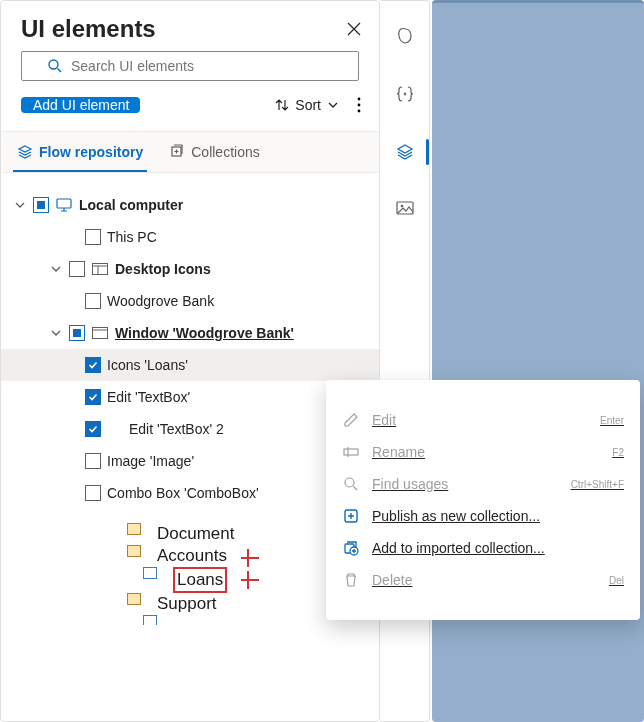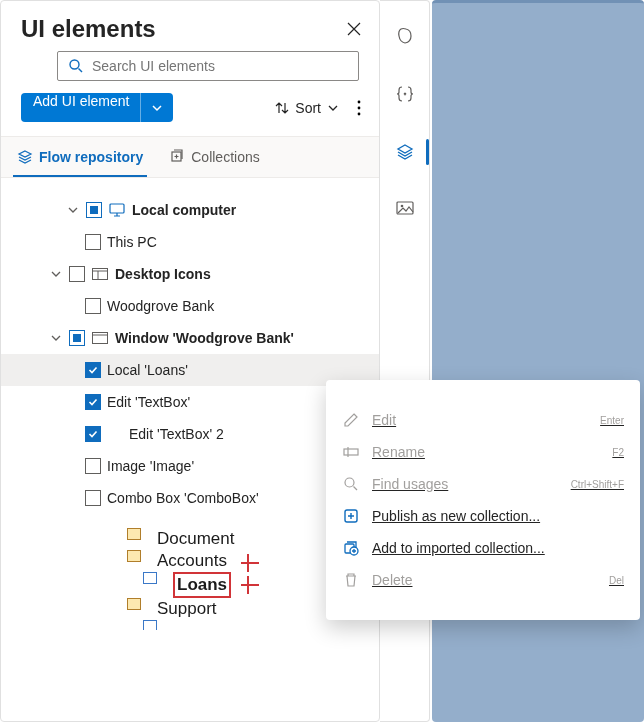--- a/index.html
+++ b/index.html
@@ -3,24 +3,24 @@
 <meta charset="utf-8">
 <style>
   * { box-sizing: border-box; margin: 0; padding: 0; }
   body { font-family: "Segoe UI", -apple-system, sans-serif; font-size: 14px; color: #242424; background: #fff; width: 644px; height: 722px; overflow: hidden; position: relative; }
   .app { display: flex; width: 100%; height: 100%; }
   .main-panel { width: 380px; border: 1px solid #e0e0e0; border-radius: 4px; display: flex; flex-direction: column; position: relative; }
   .header { display: flex; align-items: center; justify-content: space-between; padding: 14px 14px 8px 20px; }
   .header h1 { font-size: 24px; font-weight: 600; }
   .close-btn { background: none; border: none; cursor: pointer; padding: 4px; color: #242424; }
   .search-wrap { padding: 0 20px 12px 20px; }
-  .search { display: flex; align-items: center; border: 1px solid #8a8886; border-radius: 2px; padding: 6px 10px; gap: 8px; margin-left: 36px; }
+  .search { display: flex; align-items: center; border: 1px solid #8a8886; border-radius: 2px; padding: 6px 25px; gap: 8px; }
   .search input { border: none; outline: none; flex: 1; font-size: 14px; color: #605e5c; background: transparent; }
   .toolbar { display: flex; align-items: center; justify-content: space-between; padding: 0 14px 14px 20px; }
-  .add-btn { display: flex; align-items: flex-start; background: #0078d4; color: #fff; border: none; border-radius: 4px; height: 29px; cursor: pointer; font-size: 14px; }
+  .add-btn { display: flex; align-items: center; background: #0078d4; color: #fff; border: none; border-radius: 4px; height: 16px; cursor: pointer; font-size: 14px; flex-direction: column; }
   .add-btn .label { padding: 0 10px 0 12px; }
   .add-btn .split { border-left: 1px solid rgba(255,255,255,0.4); padding: 0 10px; display: flex; align-items: center; height: 100%; }
   .tool-right { display: flex; align-items: center; gap: 14px; }
   .sort-btn { display: flex; align-items: center; gap: 6px; background: none; border: none; cursor: pointer; color: #242424; font-size: 14px; }
   .more-btn { background: none; border: none; cursor: pointer; color: #242424; padding: 4px; }
   .tabs-area { background: #faf9f8; border-top: 1px solid #edebe9; border-bottom: 1px solid #edebe9; display: flex; align-items: center; padding: 0 12px; gap: 18px; }
   .tab { display: flex; align-items: center; gap: 6px; padding: 12px 4px 10px 4px; border-bottom: 2px solid transparent; cursor: pointer; color: #605e5c; }
   .tab.active { color: #0f6cbd; border-bottom-color: #0f6cbd; font-weight: 600; }
   .tree { flex: 1; overflow-y: auto; padding: 16px 0 8px 0; position: relative; }
   .tree-row { display: flex; align-items: center; gap: 6px; height: 32px; padding-right: 8px; cursor: default; }
@@ -30,21 +30,21 @@
   .cb.indet { border-color: #0f6cbd; }
   .cb.indet .dot { width: 8px; height: 8px; background: #0f6cbd; }
   .cb.checked { background: #0f6cbd; border-color: #0f6cbd; }
   .ticon { width: 18px; display: flex; justify-content: center; color: #605e5c; }
   .tree-label { flex: 1; white-space: nowrap; overflow: hidden; text-overflow: ellipsis; }
   .bold { font-weight: 600; }
   .scrollthumb { position: absolute; right: 2px; top: 226px; width: 4px; height: 110px; background: #c8c6c4; border-radius: 2px; }
   .preview { margin: 10px auto 16px auto; width: 130px; padding: 4px 0; display: flex; flex-direction: column; align-items: stretch; font-family: "Segoe UI", sans-serif; font-size: 17px; line-height: 22px; color: #1b1b1b; }
   .prow { display: flex; gap: 16px; padding-left: 2px; }
   .prow .pic { width: 14px; height: 12px; border: 1px solid #b07e2b; background: #fde9b0; }
-  .prow.sub { padding-left: 18px; font-weight: bold; }
+  .prow.sub { padding-left: 18px; }
   .prow.sub .pic { border: 1px solid #3a78c7; background: #fff; }
   .loans-box { border: 2px solid #d13438; padding: 0 2px; position: relative; }
   .context-menu { position: absolute; left: 326px; top: 380px; width: 314px; background: #fff; border-radius: 4px; box-shadow: 0 8px 22px rgba(0,0,0,0.2); padding: 24px 0; z-index: 20; text-decoration: underline; }
   .menu-item { display: flex; align-items: center; padding: 8px 16px; gap: 12px; color: #242424; cursor: pointer; }
   .menu-item.disabled { color: #a19f9d; cursor: default; }
   .menu-item .micon { width: 18px; display: flex; justify-content: center; }
   .menu-item .mlabel { flex: 1; }
   .menu-item .mshort { color: inherit; font-size: 10px; }
   .sidebar { width: 50px; border: 1px solid #e0e0e0; border-left: none; border-radius: 0 4px 4px 0; display: flex; flex-direction: column; align-items: center; padding-top: 20px; gap: 28px; position: relative; }
   .side-btn { width: 100%; display: flex; justify-content: center; padding: 6px 0; color: #605e5c; cursor: pointer; position: relative; }
@@ -119,21 +119,21 @@
             <path d="M5 1 H13 V10" stroke="currentColor" stroke-width="1.2" fill="none"></path>
             <path d="M5.5 7.5 H9.5 M7.5 5.5 V9.5" stroke="currentColor" stroke-width="1.2"></path>
           </svg>
         <span>Collections</span>
       </div>
     </div>
 
     <div class="tree">
       <div class="scrollthumb"></div>
 
-      <div class="tree-row" style="padding-left:20px;margin-left:45px;">
+      <div class="tree-row" style="padding-left:12px;">
         <span class="chev">
             <svg width="10" height="10" viewBox="0 0 10 10">
               <path d="M1 3 L5 7 L9 3" stroke="currentColor" stroke-width="1.3" fill="none"></path>
             </svg>
           </span>
         <span class="cb indet">
             <span class="dot"></span>
           </span>
         <span class="ticon">
             <svg width="16" height="14" viewBox="0 0 16 14">
@@ -163,21 +163,21 @@
             </svg>
           </span>
         <span class="tree-label bold">Desktop Icons</span>
       </div>
 
       <div class="tree-row" style="padding-left:84px;">
         <span class="cb"></span>
         <span class="tree-label">Woodgrove Bank</span>
       </div>
 
-      <div class="tree-row" style="padding-left:48px;">
+      <div class="tree-row" style="padding-left:48px;text-decoration:underline;">
         <span class="chev">
             <svg width="10" height="10" viewBox="0 0 10 10">
               <path d="M1 3 L5 7 L9 3" stroke="currentColor" stroke-width="1.3" fill="none"></path>
             </svg>
           </span>
         <span class="cb indet">
             <span class="dot"></span>
           </span>
         <span class="ticon">
             <svg width="16" height="12" viewBox="0 0 16 12">
@@ -187,21 +187,21 @@
           </span>
         <span class="tree-label bold">Window 'Woodgrove Bank'</span>
       </div>
 
       <div class="tree-row sel" style="padding-left:84px;">
         <span class="cb checked">
             <svg width="10" height="10" viewBox="0 0 10 10">
               <path d="M1.5 5 L4 7.5 L8.5 2.5" stroke="#fff" stroke-width="1.6" fill="none"></path>
             </svg>
           </span>
-        <span class="tree-label">Local 'Loans'</span>
+        <span class="tree-label">Icons 'Loans'</span>
       </div>
 
       <div class="tree-row" style="padding-left:84px;">
         <span class="cb checked">
             <svg width="10" height="10" viewBox="0 0 10 10">
               <path d="M1.5 5 L4 7.5 L8.5 2.5" stroke="#fff" stroke-width="1.6" fill="none"></path>
             </svg>
           </span>
         <span class="tree-label">Edit 'TextBox'</span>
       </div>

